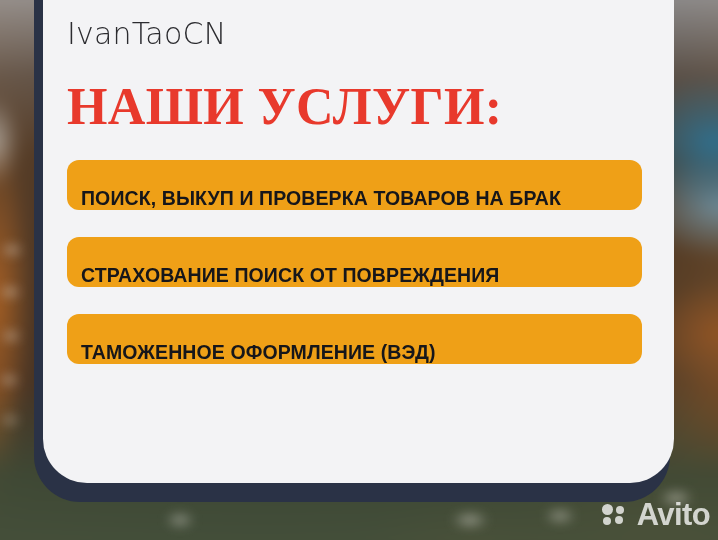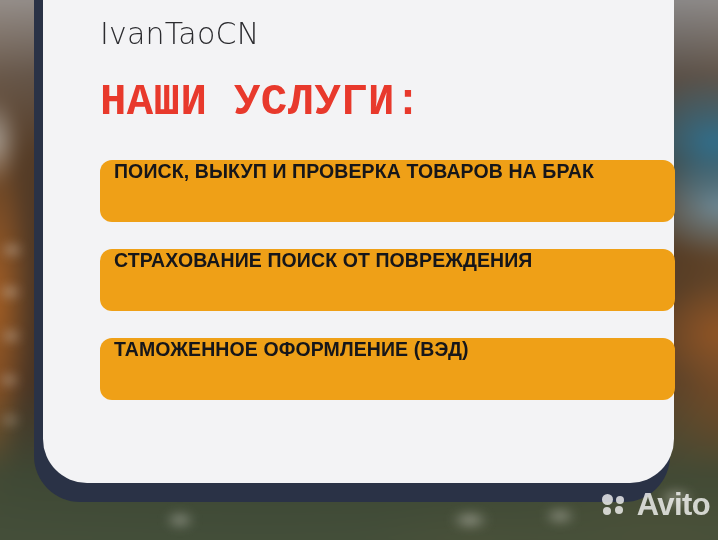--- a/index.html
+++ b/index.html
@@ -76,82 +76,82 @@
     left: 43px;
     top: -30px;
     width: 631px;
     height: 513px;
     background: #f3f3f5;
     border-radius: 0 0 44px 44px;
   }
 
   .card-inner {
     position: absolute;
-    left: 0; right: 0; top: 30px; bottom: 0; margin-left: 33px;
+    left: 0; right: 0; top: 30px; bottom: 0;
   }
 
   
   .logo {
     position: absolute;
     left: 24px;
     top: 16px;
     font-size: 30px;
     font-weight: 300;
     letter-spacing: 0.2px;
     color: #2b2b2f;
     font-family: "DejaVu Sans", "Liberation Sans", sans-serif;
     white-space: nowrap;
   }
 
   
   .headline {
     position: absolute;
     left: 24px;
     top: 77px;
-    font-size: 44px;
+    font-size: 52px;
     font-weight: 700;
     letter-spacing: 0.4px;
     color: #e8392c;
     white-space: nowrap;
-    font-family: Liberation Mono, monospace;
+    font-family: Liberation Serif, serif;
   }
 
   
   .pill-list {
     position: absolute;
     left: 24px;
     top: 160px;
     width: 575px;
   }
   .pill {
     position: relative;
-    height: 62px;
+    height: 50px;
     margin-bottom: 27px;
     background: #efa017;
     border-radius: 12px;
     display: flex;
-    align-items: flex-start;
+    align-items: flex-end;
     padding: 0 14px;
     box-sizing: border-box;
   }
   .pill:last-child { margin-bottom: 0; }
   .pill-label {
     font-size: 19.5px;
     font-weight: 700;
     letter-spacing: 0.1px;
     color: #16161a;
     white-space: nowrap;
     font-family: "Liberation Sans", "DejaVu Sans", sans-serif;
   }
 
   
   .watermark {
     position: absolute;
     right: 8px;
-    bottom: 20px;
+    bottom: 10px;
     display: flex;
     align-items: center;
     gap: 12px;
     opacity: 0.82;
   }
   .wm-dots {
     position: relative;
     width: 23px;
     height: 21px;
     flex: none;

